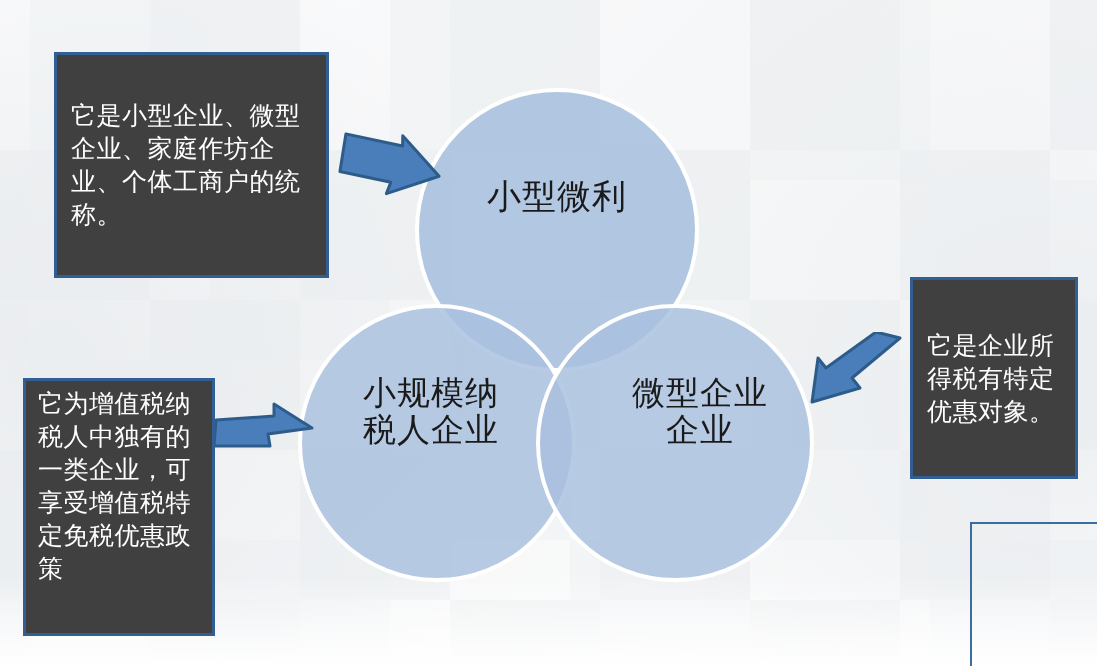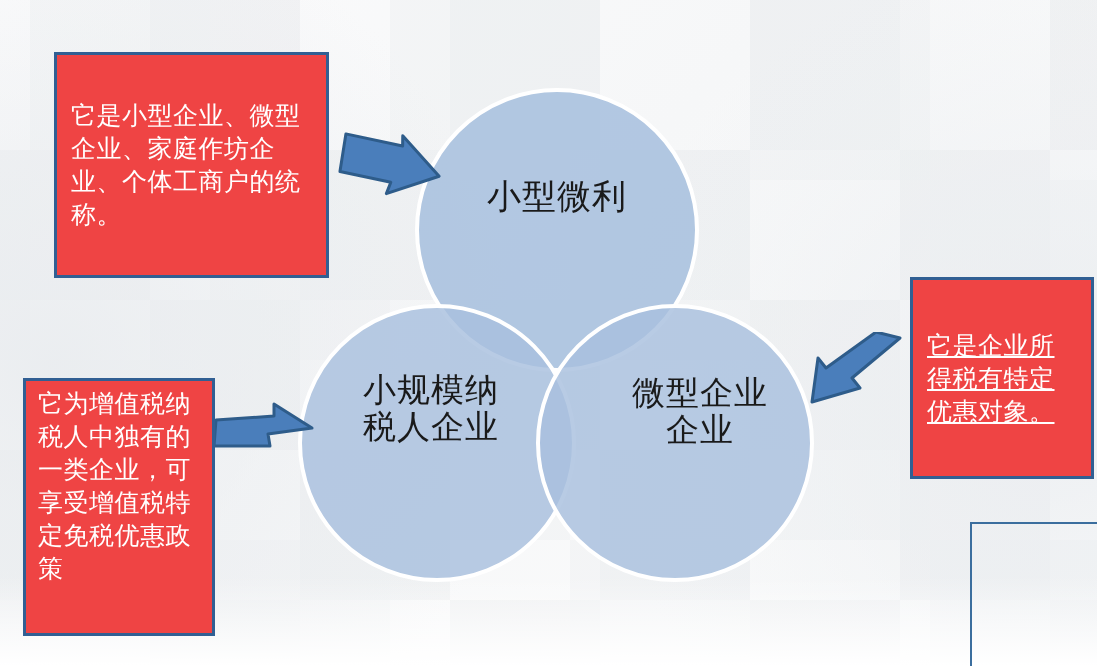--- a/index.html
+++ b/index.html
@@ -61,27 +61,27 @@
   .venn-label {
     position: absolute;
     color: #1a1a1a;
     text-align: center;
     line-height: 1.12;
     letter-spacing: 1px;
     white-space: pre-line;
     pointer-events: none;
   }
   .venn-label.top    { left: 417px; top: 178px;  width: 280px; font-size: 34px; }
-  .venn-label.left   { left: 296px; top: 375px;  width: 270px; font-size: 33px; font-family: Liberation Mono, monospace; }
+  .venn-label.left   { left: 296px; top: 375px;  width: 270px; font-size: 33px; }
   .venn-label.right  { left: 570px; top: 375px;  width: 260px; font-size: 33px; }
 
   
   .callout {
     position: absolute;
-    background: #ef4444;
+    background: #404040;
     border: 3px solid #315F93;
     color: #ffffff;
     box-sizing: border-box;
     display: flex;
     align-items: center;
     white-space: pre-line;
     line-height: 1.32;
     letter-spacing: .5px;
   }
   .callout-text {
@@ -97,24 +97,23 @@
   #callout-bottom-left {
     left: 23px; top: 378px;
     width: 192px; height: 258px;
     padding: 14px 12px;
     font-size: 25px;
     align-items: flex-start;
     padding-top: 6px;
   }
   #callout-right {
     left: 910px; top: 277px;
-    width: 184px; height: 202px;
+    width: 168px; height: 202px;
     padding: 16px 14px;
     font-size: 25px;
-    text-decoration: underline;
   }
 
   
   .arrow { position: absolute; pointer-events: none; }
   #arrow-to-top    { left: 336px; top: 132px; }
   #arrow-to-left   { left: 212px; top: 402px; }
   #arrow-to-right  { left: 792px; top: 332px; }
 
   
   #corner-frame {

